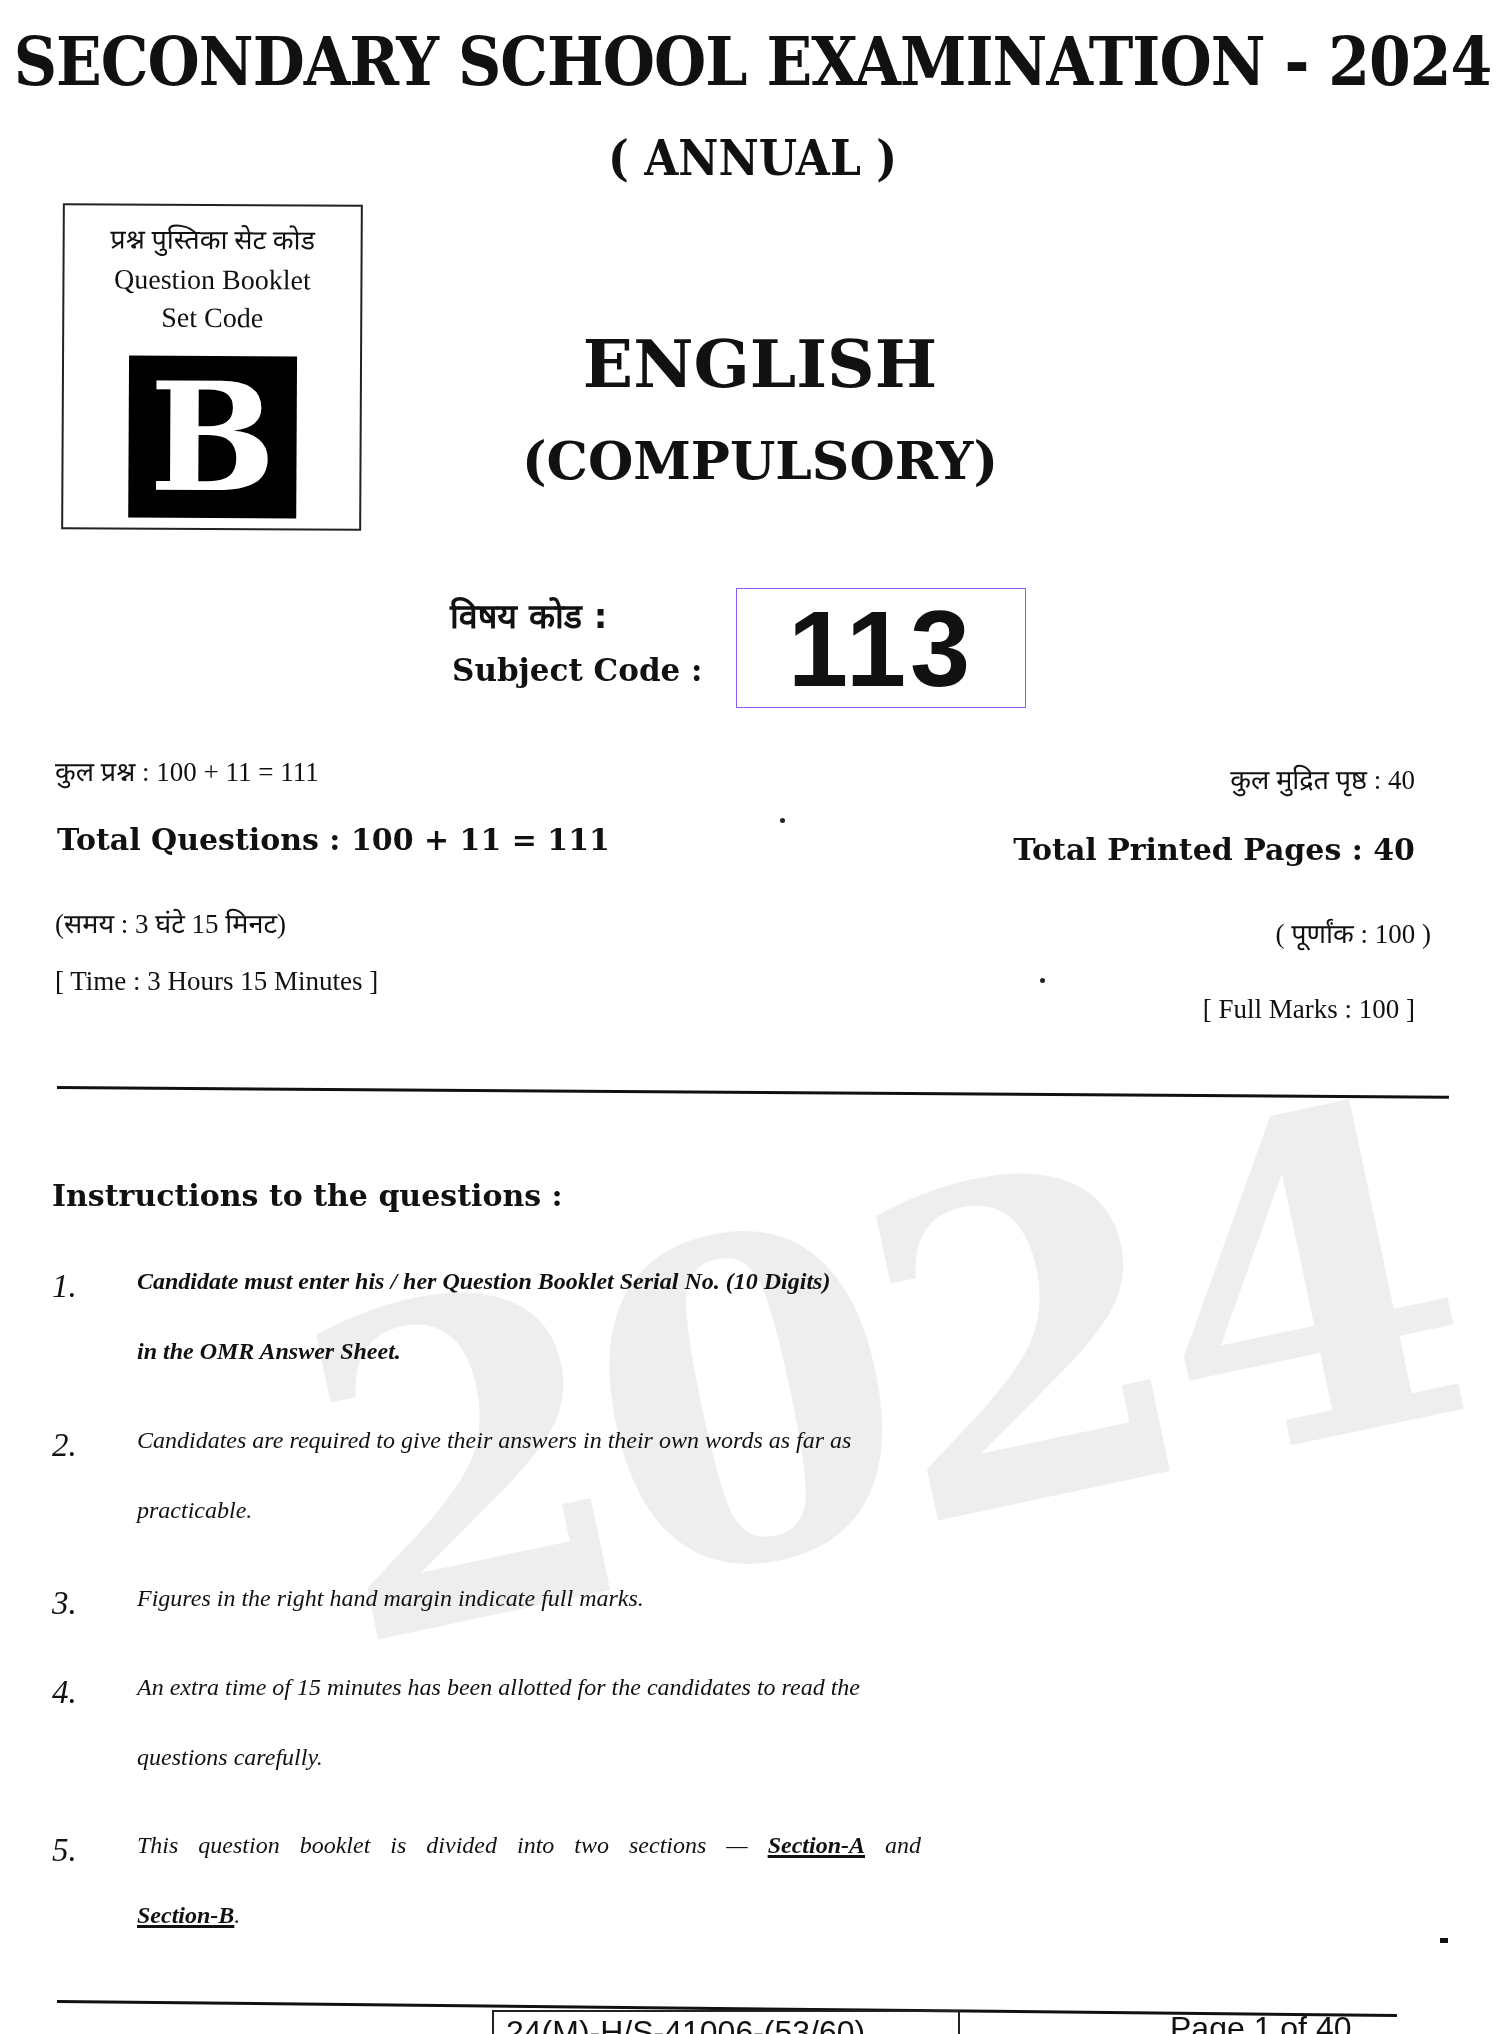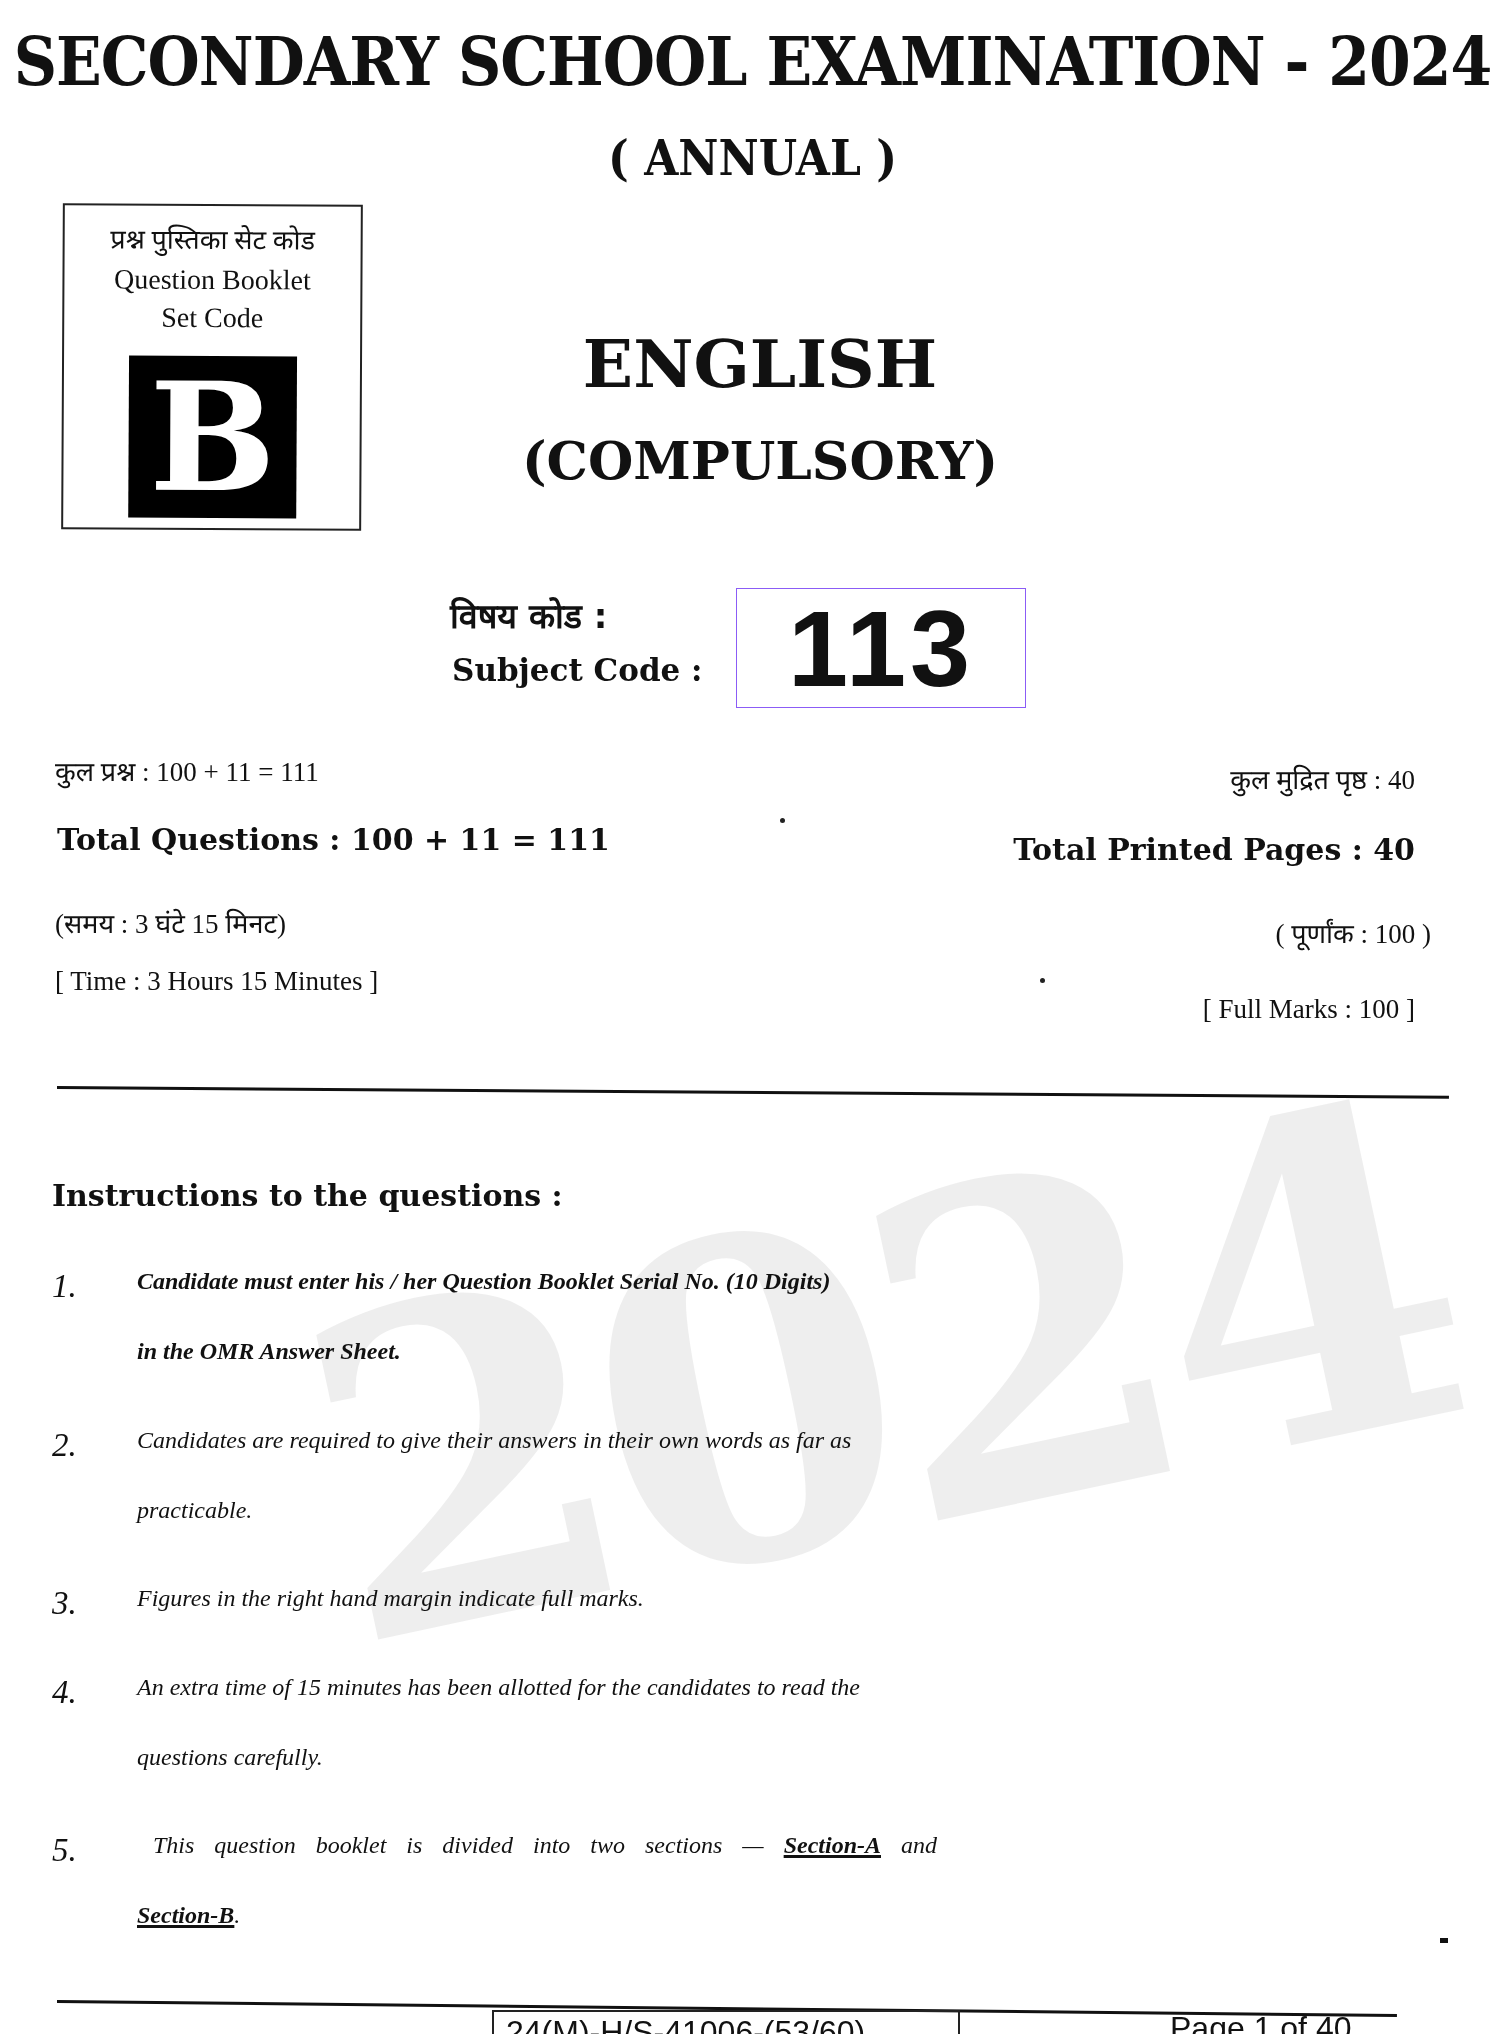--- a/index.html
+++ b/index.html
@@ -163,21 +163,21 @@
 </div>
 
 <div class="item i4">
   <span class="num">4.</span>
   <span class="line" style="top:0;">An extra time of 15 minutes has been allotted for the candidates to read the</span>
   <span class="line" style="top:70px;">questions carefully.</span>
 </div>
 
 <div class="item i5">
   <span class="num">5.</span>
-  <span class="line" style="top:0; word-spacing:14px;margin-left:16px;">
+  <span class="line" style="top:0; word-spacing:14px;">
     <span>This question booklet is divided into two sections —</span>
     <span class="u">Section-A</span>
     <span>and</span>
   </span>
   <span class="line" style="top:70px;"><span class="u">Section-B</span><span>.</span></span>
 </div>
 
 <div class="abs mark-dash"></div>
 
 <div class="abs footer-rule"></div>

